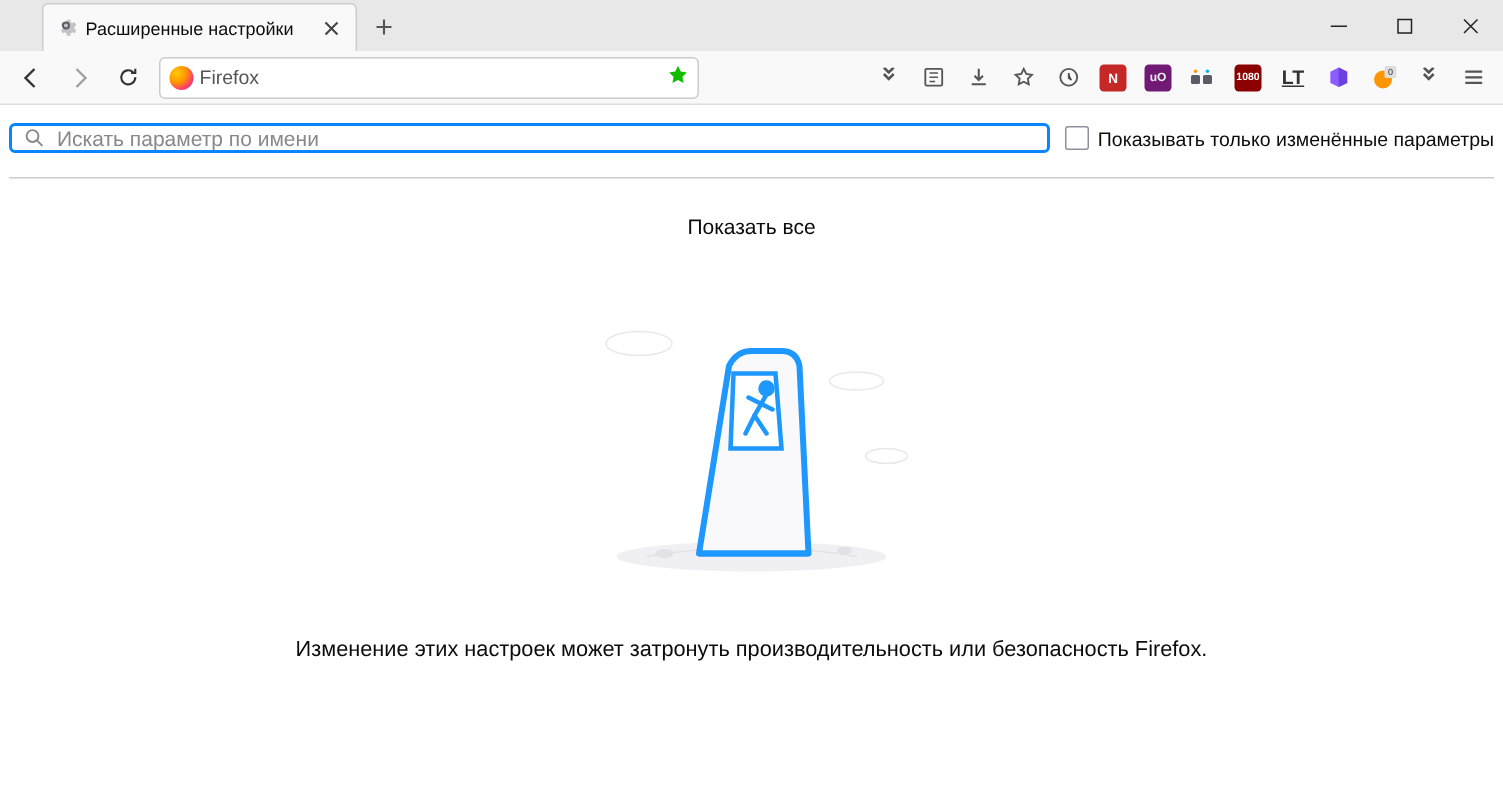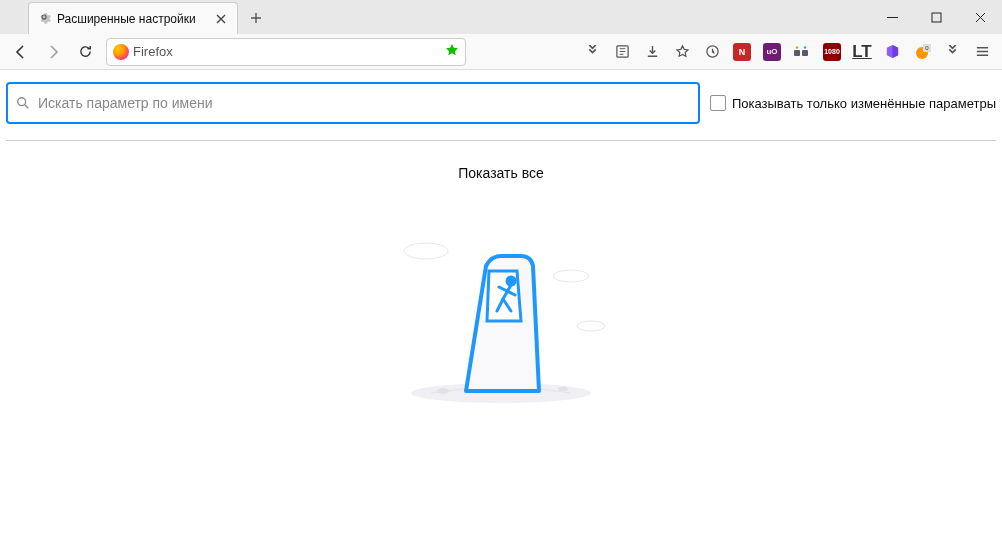--- a/index.html
+++ b/index.html
@@ -83,21 +83,21 @@
       width: 18px; height: 18px; border-radius: 3px; display: flex; align-items: center; justify-content: center;
       font-size: 9px; font-weight: bold; color: #fff;
     }
     
     .content { padding: 12px 6px 0 6px; }
     .search-row {
       display: flex; align-items: center; gap: 10px;
       border-bottom: 1px solid #ccc; padding-bottom: 16px;
     }
     .search-box {
-      flex: 1; height: 42px;
+      flex: 1; height: 20px;
       border: 2px solid #0a84ff;
       border-radius: 4px;
       display: flex; align-items: center;
       padding: 0 8px; gap: 8px;
     }
     .search-box svg { flex-shrink: 0; }
     .search-input {
       flex: 1; border: none; outline: none; font-size: 14px; color: #737373;
     }
     .search-input::placeholder { color: #888; }
@@ -226,21 +226,21 @@
           <rect x="0" y="4" width="6" height="6" rx="1" fill="#5b5b66"></rect>
           <rect x="8" y="4" width="6" height="6" rx="1" fill="#5b5b66"></rect>
           <circle cx="3" cy="1.5" r="1.2" fill="#ff9500"></circle>
           <circle cx="11" cy="1.5" r="1.2" fill="#00b3f4"></circle>
         </svg>
     </div>
     <div class="tb-icon">
       <span class="ext-badge" style="background:#8b0000;font-size:7px">1080</span>
     </div>
     <div class="tb-icon">
-      <span style="font-weight:bold;color:#333;font-size:17px;text-decoration:underline">LT</span>
+      <span style="font-weight:bold;color:#333;font-size:13px;text-decoration:underline">LT</span>
     </div>
     <div class="tb-icon">
       <svg width="15" height="15" viewBox="0 0 16 16">
           <path fill="#8c5cff" d="M8 1l6 3v8l-6 3-6-3V4z"></path>
           <path fill="#6b3fe0" d="M8 1v14l6-3V4z"></path>
         </svg>
     </div>
     <div class="tb-icon">
       <svg width="18" height="16" viewBox="0 0 18 16">
           <circle cx="9" cy="9" r="6" fill="#ff9500"></circle>
@@ -295,13 +295,14 @@
         <path d="M136 70 L144 74 M136 70 L128 66" fill="none"></path>
         <path d="M132 78 L126 90 M132 78 L140 90" fill="none"></path>
       </g>
       <path d="M95 170 L168 170" stroke="#1e98ff" stroke-width="4"></path>
 
       <ellipse cx="72" cy="170" rx="6" ry="3" fill="#e1e1e6"></ellipse>
       <ellipse cx="192" cy="168" rx="5" ry="2.5" fill="#e1e1e6"></ellipse>
     </svg>
   </div>
 
+  <div class="warning-text">Изменение этих настроек может затронуть производительность или безопасность Firefox.</div>
 </div>
 
 </body></html>

